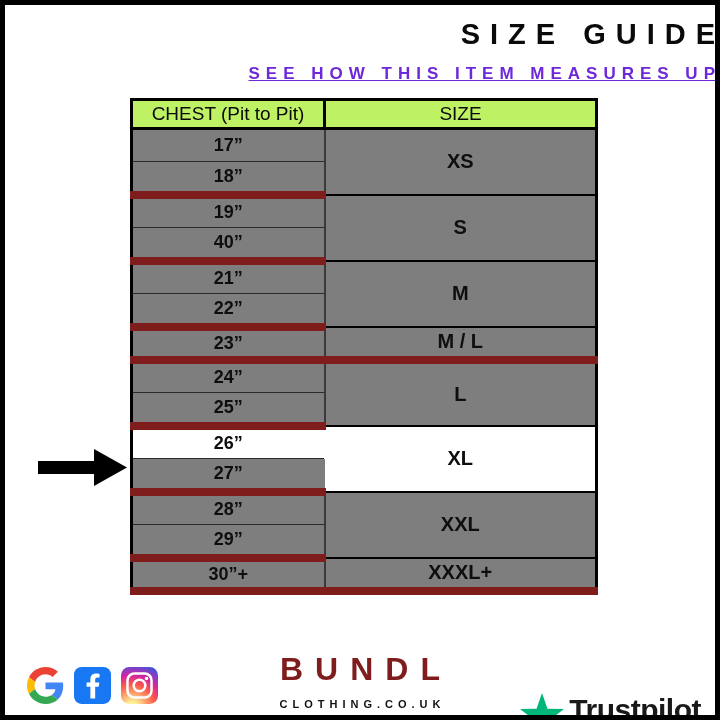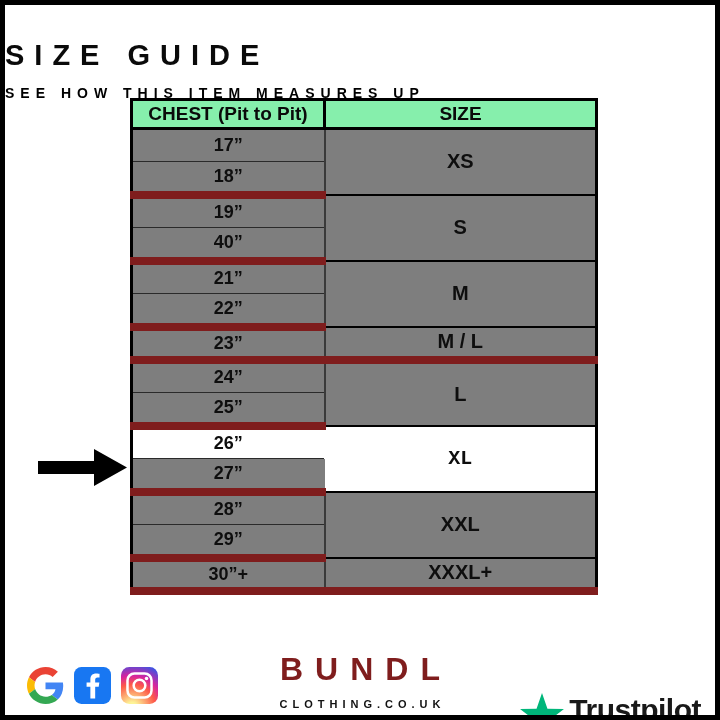--- a/index.html
+++ b/index.html
@@ -7,44 +7,44 @@
   .page {
     position: relative;
     width: 720px; height: 720px;
     background: #ffffff;
     border: 5px solid #000;
     font-family: "Liberation Sans", sans-serif;
     overflow: hidden;
   }
 
   
-  .header { position: absolute; top: 13px; left: 0; width: 100%; text-align: left; margin-top: 21px; }
+  .header { position: absolute; top: 13px; left: 0; width: 100%; text-align: right; }
   .title {
     font-size: 29px; font-weight: bold; color: #0a0a0a;
     letter-spacing: 10px; margin-right: -10px;
   }
   .subtitle {
     margin-top: 13px;
-    font-size: 14px; font-weight: bold; color: #000000;
-    letter-spacing: 6px; margin-right: -6px;
+    font-size: 17px; font-weight: bold; color: #6d28d9;
+    letter-spacing: 6px; margin-right: -6px; text-decoration: underline;
   }
 
   
   table.size-table {
     position: absolute; left: 125px; top: 93px;
     border-collapse: collapse; table-layout: fixed;
     border: 3px solid #000;
   }
   .col-chest { width: 193px; }
   .col-size  { width: 272px; }
   .size-table th {
-    background: #86efac;
+    background: #bef264;
     border: 3px solid #000;
     height: 29px;
-    font-size: 19px; font-weight: bold; color: #0a0a0a;
+    font-size: 19px; font-weight: normal; color: #0a0a0a;
     text-align: center; vertical-align: middle;
   }
   .size-table td {
     background: #7e7e7e;
     height: 33px;
     text-align: center; vertical-align: middle;
     font-weight: bold; color: #0e0e0e;
   }
   td.chest {
     font-size: 18px;
@@ -54,21 +54,21 @@
     margin-top: 8px;
   }
   td.size {
     font-size: 20px;
     border-left: 2px solid #3a3a3a;
   }
   tr.group-start td { border-top: 2px solid #000; }
   tr.group-end td, tr.group-end td.chest { border-bottom: 8px solid #7f1d1d; }
   td.hl { background: #ffffff; }
   td.chest.hl { border-right-color: #ffffff; }
-  td.size.hl { border-left-color: transparent; font-family: Liberation Mono, monospace; }
+  td.size.hl { border-left-color: transparent; }
 
   
   .arrow { position: absolute; left: 33px; top: 443px; width: 90px; height: 39px; }
 
   
   .social { position: absolute; left: 22px; top: 662px; display: flex; gap: 10px; align-items: center; }
   .social svg { display: block; }
 
   .brand { position: absolute; left: 50%; transform: translateX(-50%); top: 646px; text-align: center; }
   .brand-name {

